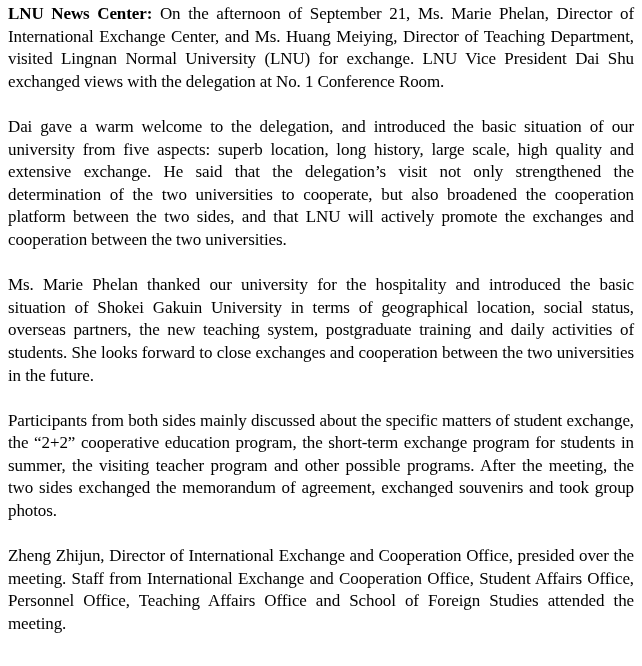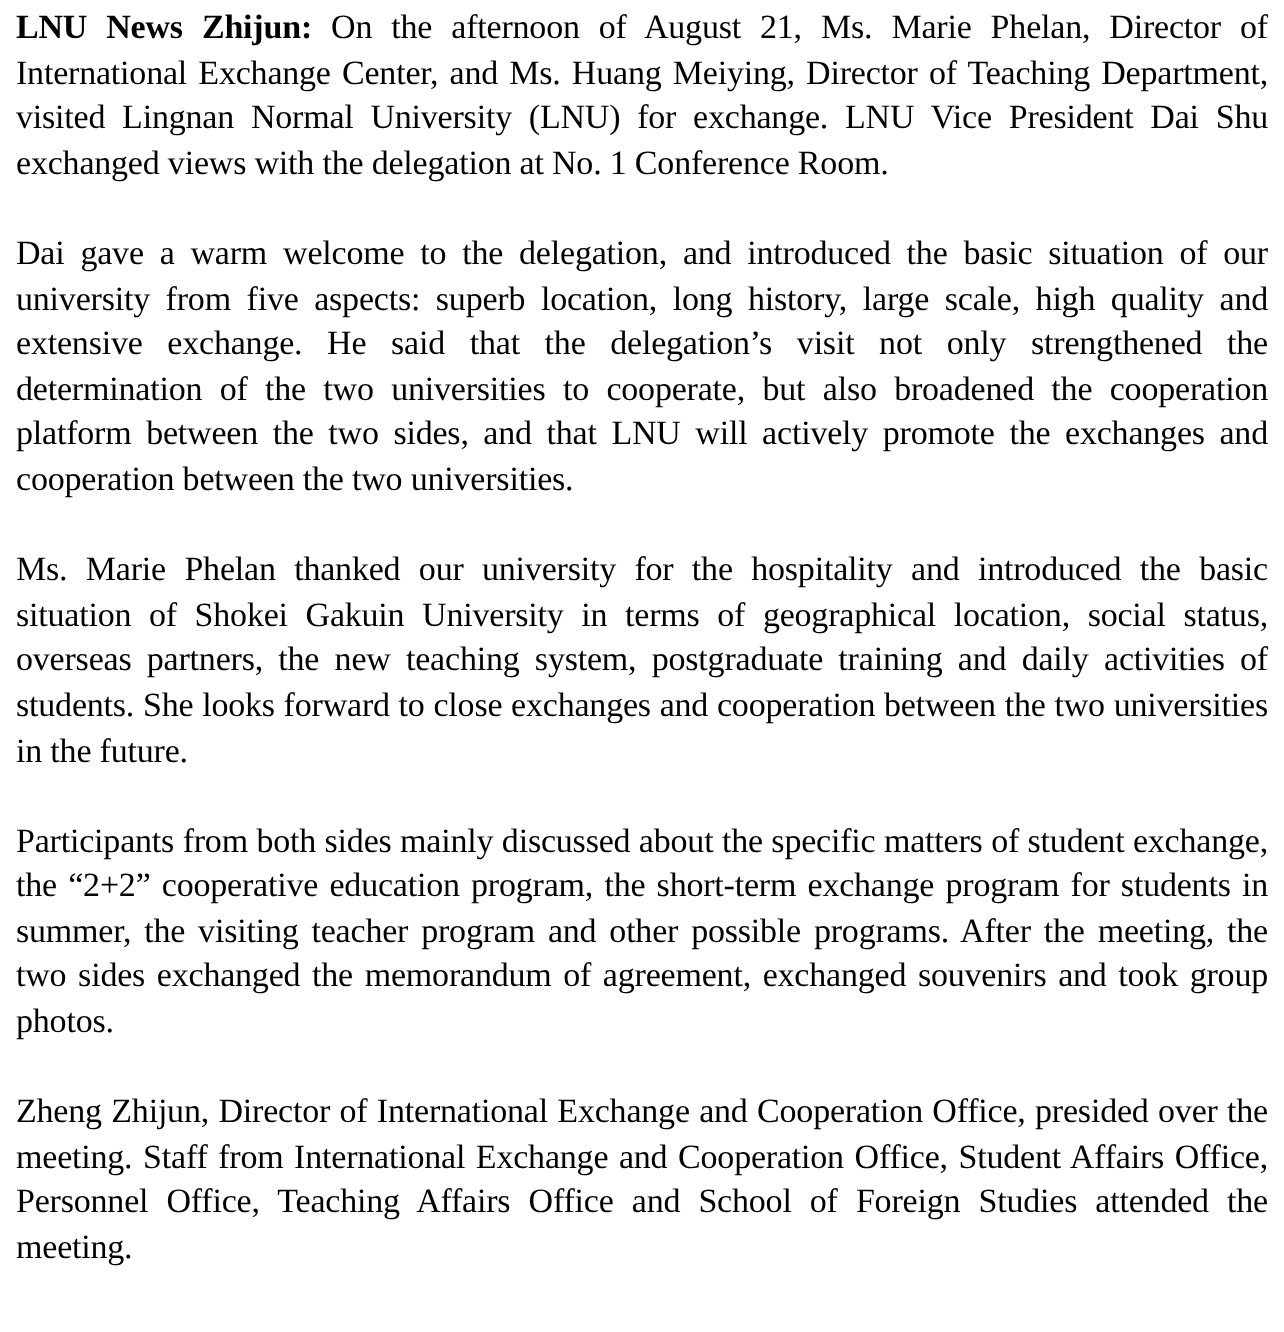--- a/index.html
+++ b/index.html
@@ -28,18 +28,18 @@
       margin-bottom: 4px;
     }
     .lead-label {
       font-weight: bold;
     }
   </style>
 </head>
 <body>
 
 <div class="article">
-  <p><span class="lead-label">LNU News Zhijun:</span> <span>On the afternoon of August 21, Ms. Marie Phelan, Director of International Exchange Center, and Ms. Huang Meiying, Director of Teaching Department, visited Lingnan Normal University (LNU) for exchange. LNU Vice President Dai Shu exchanged views with the delegation at No. 1 Conference Room.</span></p>
+  <p><span class="lead-label">LNU News Center:</span> <span>On the afternoon of September 21, Ms. Marie Phelan, Director of International Exchange Center, and Ms. Huang Meiying, Director of Teaching Department, visited Lingnan Normal University (LNU) for exchange. LNU Vice President Dai Shu exchanged views with the delegation at No. 1 Conference Room.</span></p>
   <p>Dai gave a warm welcome to the delegation, and introduced the basic situation of our university from five aspects: superb location, long history, large scale, high quality and extensive exchange. He said that the delegation’s visit not only strengthened the determination of the two universities to cooperate, but also broadened the cooperation platform between the two sides, and that LNU will actively promote the exchanges and cooperation between the two universities.</p>
   <p>Ms. Marie Phelan thanked our university for the hospitality and introduced the basic situation of Shokei Gakuin University in terms of geographical location, social status, overseas partners, the new teaching system, postgraduate training and daily activities of students. She looks forward to close exchanges and cooperation between the two universities in the future.</p>
   <p>Participants from both sides mainly discussed about the specific matters of student exchange, the “2+2” cooperative education program, the short-term exchange program for students in summer, the visiting teacher program and other possible programs. After the meeting, the two sides exchanged the memorandum of agreement, exchanged souvenirs and took group photos.</p>
   <p>Zheng Zhijun, Director of International Exchange and Cooperation Office, presided over the meeting. Staff from International Exchange and Cooperation Office, Student Affairs Office, Personnel Office, Teaching Affairs Office and School of Foreign Studies attended the meeting.</p>
 </div>
 
 </body></html>

